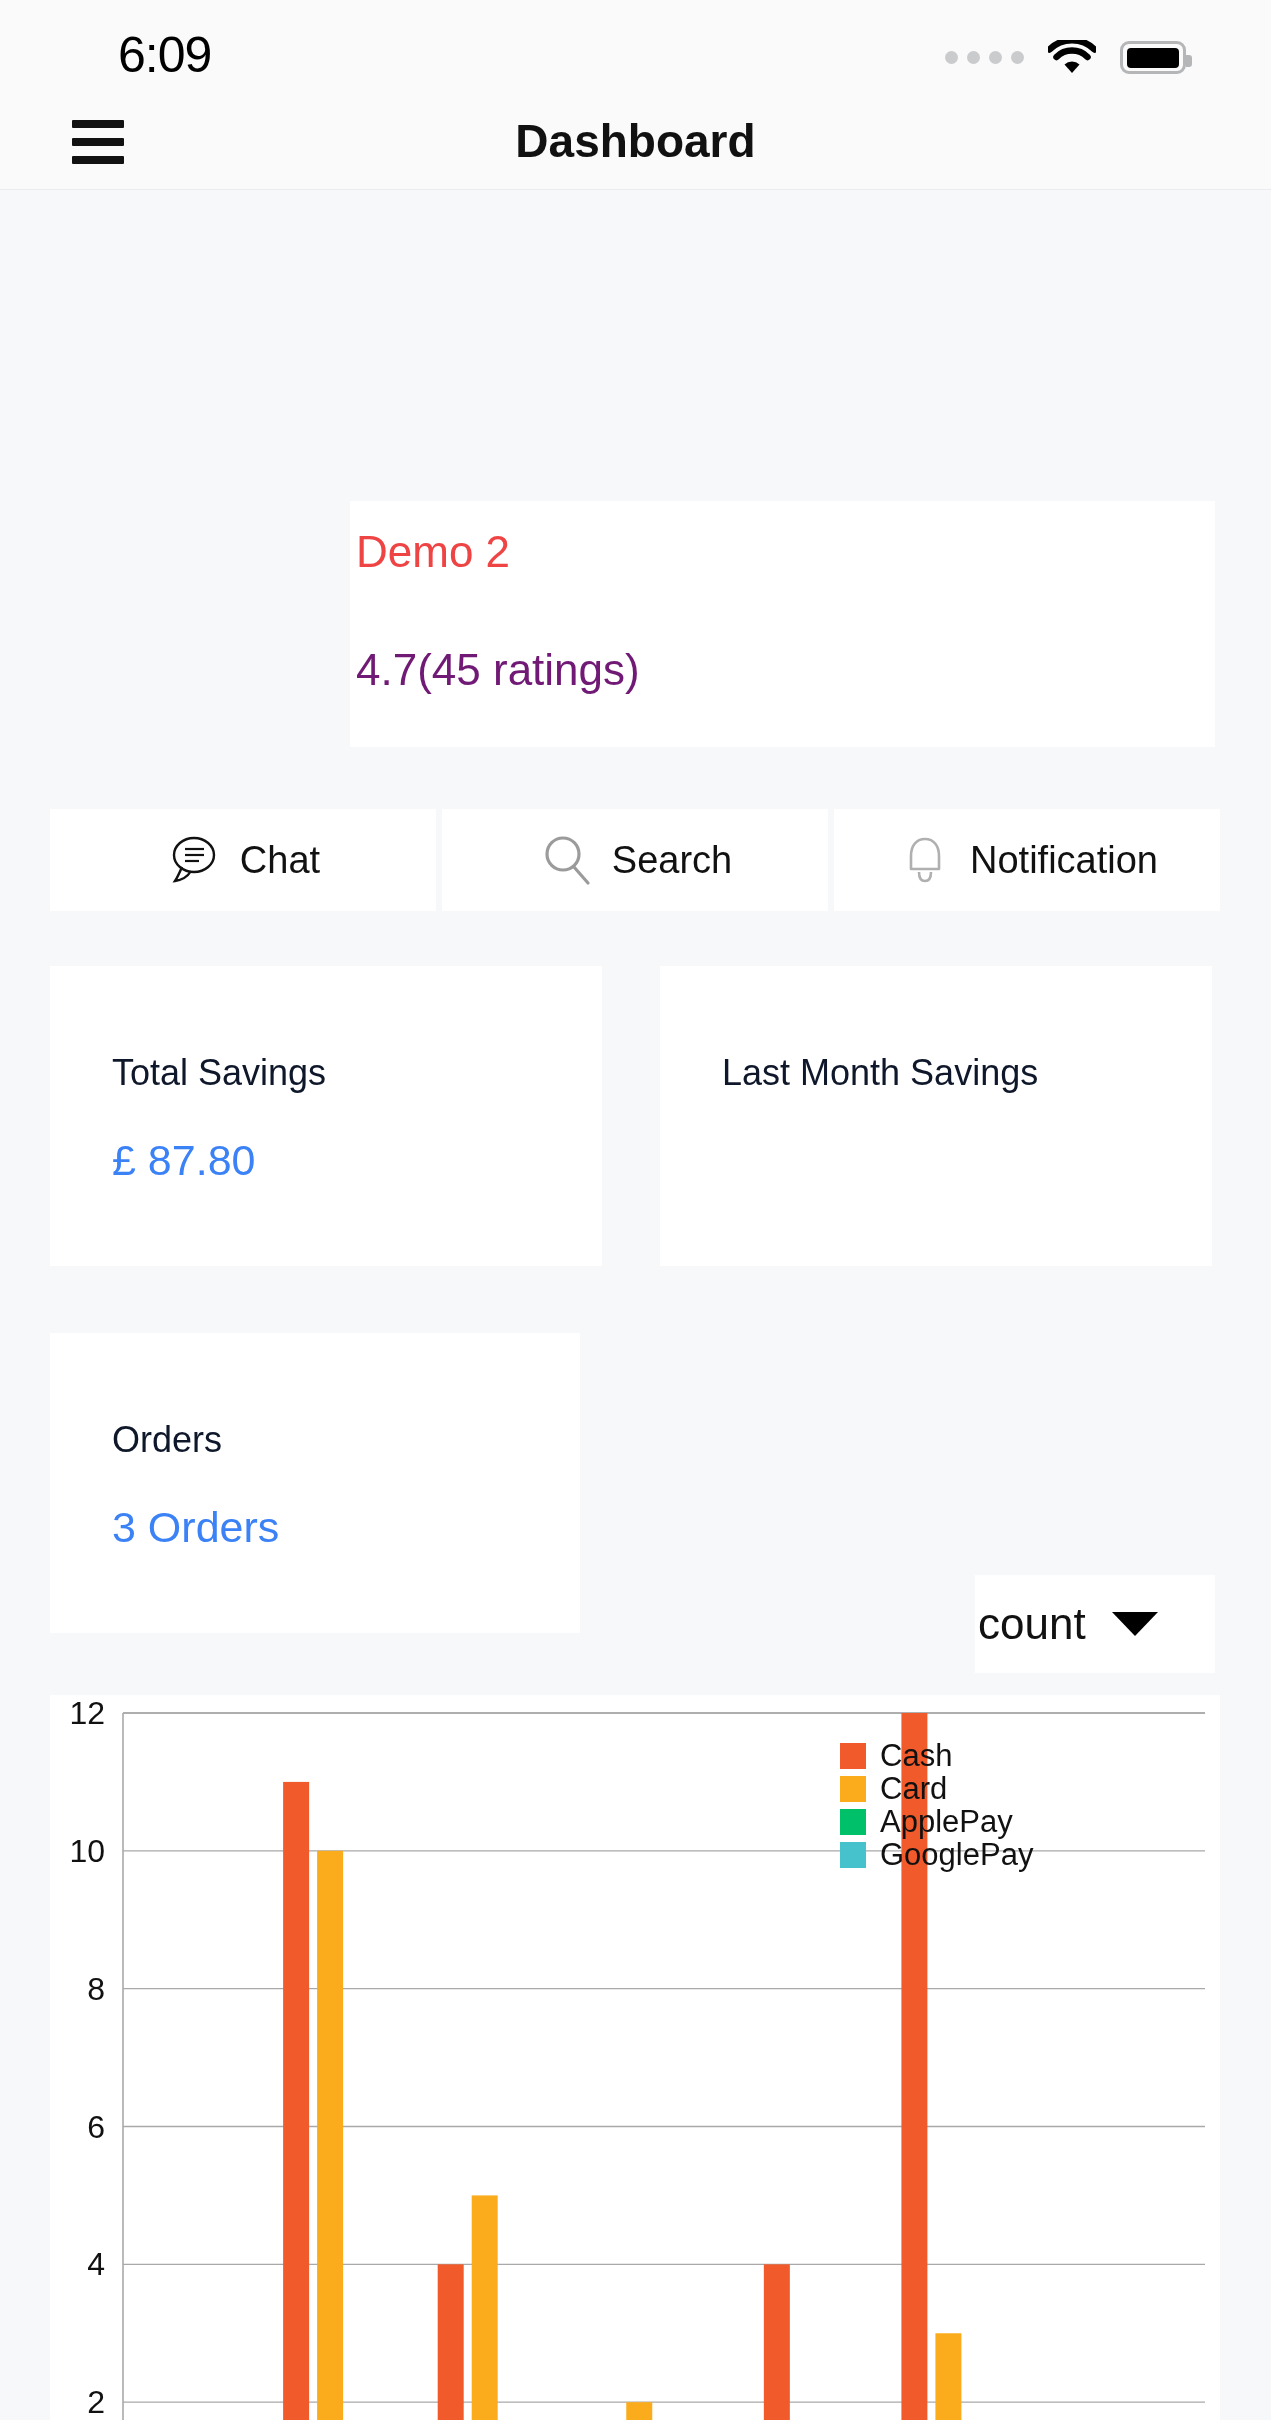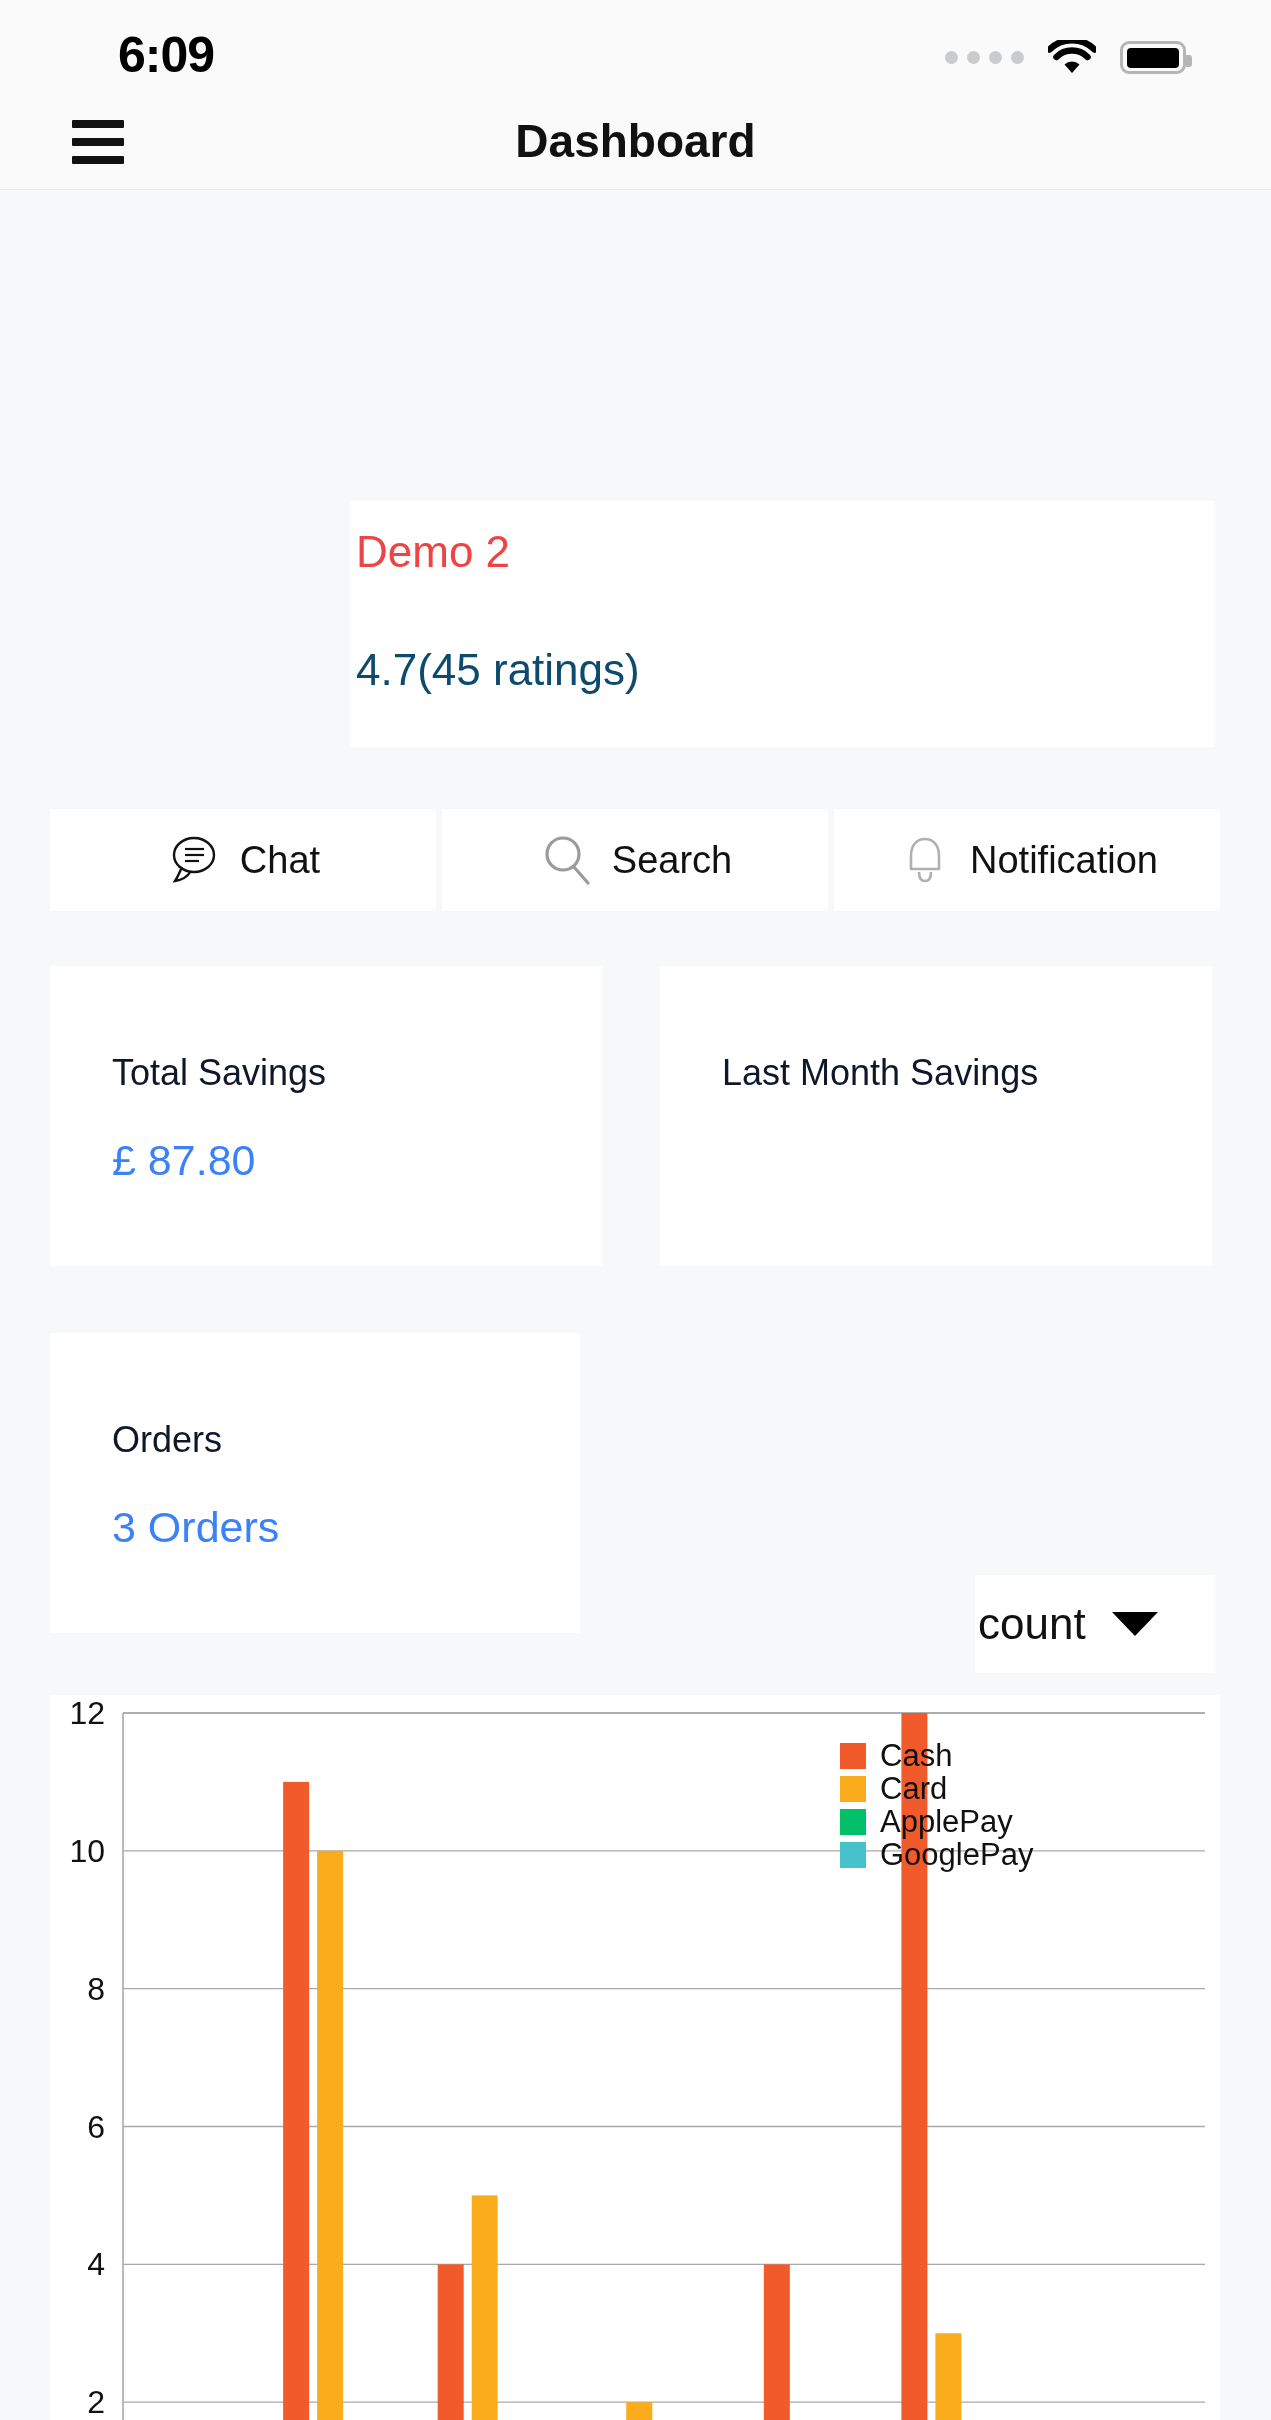--- a/index.html
+++ b/index.html
@@ -10,21 +10,21 @@
     overflow:hidden;
   }
 
   
   .statusbar{
     position:relative; height:100px; background:#fafafa;
     display:flex; align-items:center;
   }
   .status-time{
     position:absolute; left:118px; top:26px;
-    font-size:50px; font-weight:700; color:#000;
+    font-size:50px; font-weight:400; color:#000;
     letter-spacing:-1px;
   }
   .status-right{
     position:absolute; right:85px; top:40px;
     display:flex; align-items:center; gap:24px;
   }
   .dots{ display:flex; gap:9px; align-items:center; }
   .dot{ width:13px; height:13px; border-radius:50%; background:#c9cbcd; }
   .wifi{ width:48px; height:35px; position:relative; }
   .batt{
@@ -58,21 +58,21 @@
 
   
   .content{ position:relative; }
 
   .demo-card{
     position:absolute; left:350px; top:311px;
     width:865px; height:246px; background:#fff;
     padding:26px 0 0 4px;
   }
   .demo-name{ font-size:44px; color:#ef4444; padding-left:2px; }
-  .demo-rating{ font-size:44px; color:#0c4a6e; margin-top:68px; padding-left:2px; }
+  .demo-rating{ font-size:44px; color:#701a75; margin-top:68px; padding-left:2px; }
 
   .actions{
     position:absolute; left:50px; top:619px;
     width:1170px; height:102px;
     display:flex; gap:6px;
   }
   .action{
     flex:1; background:#fff;
     display:flex; align-items:center; justify-content:center; gap:16px;
     cursor:pointer;

